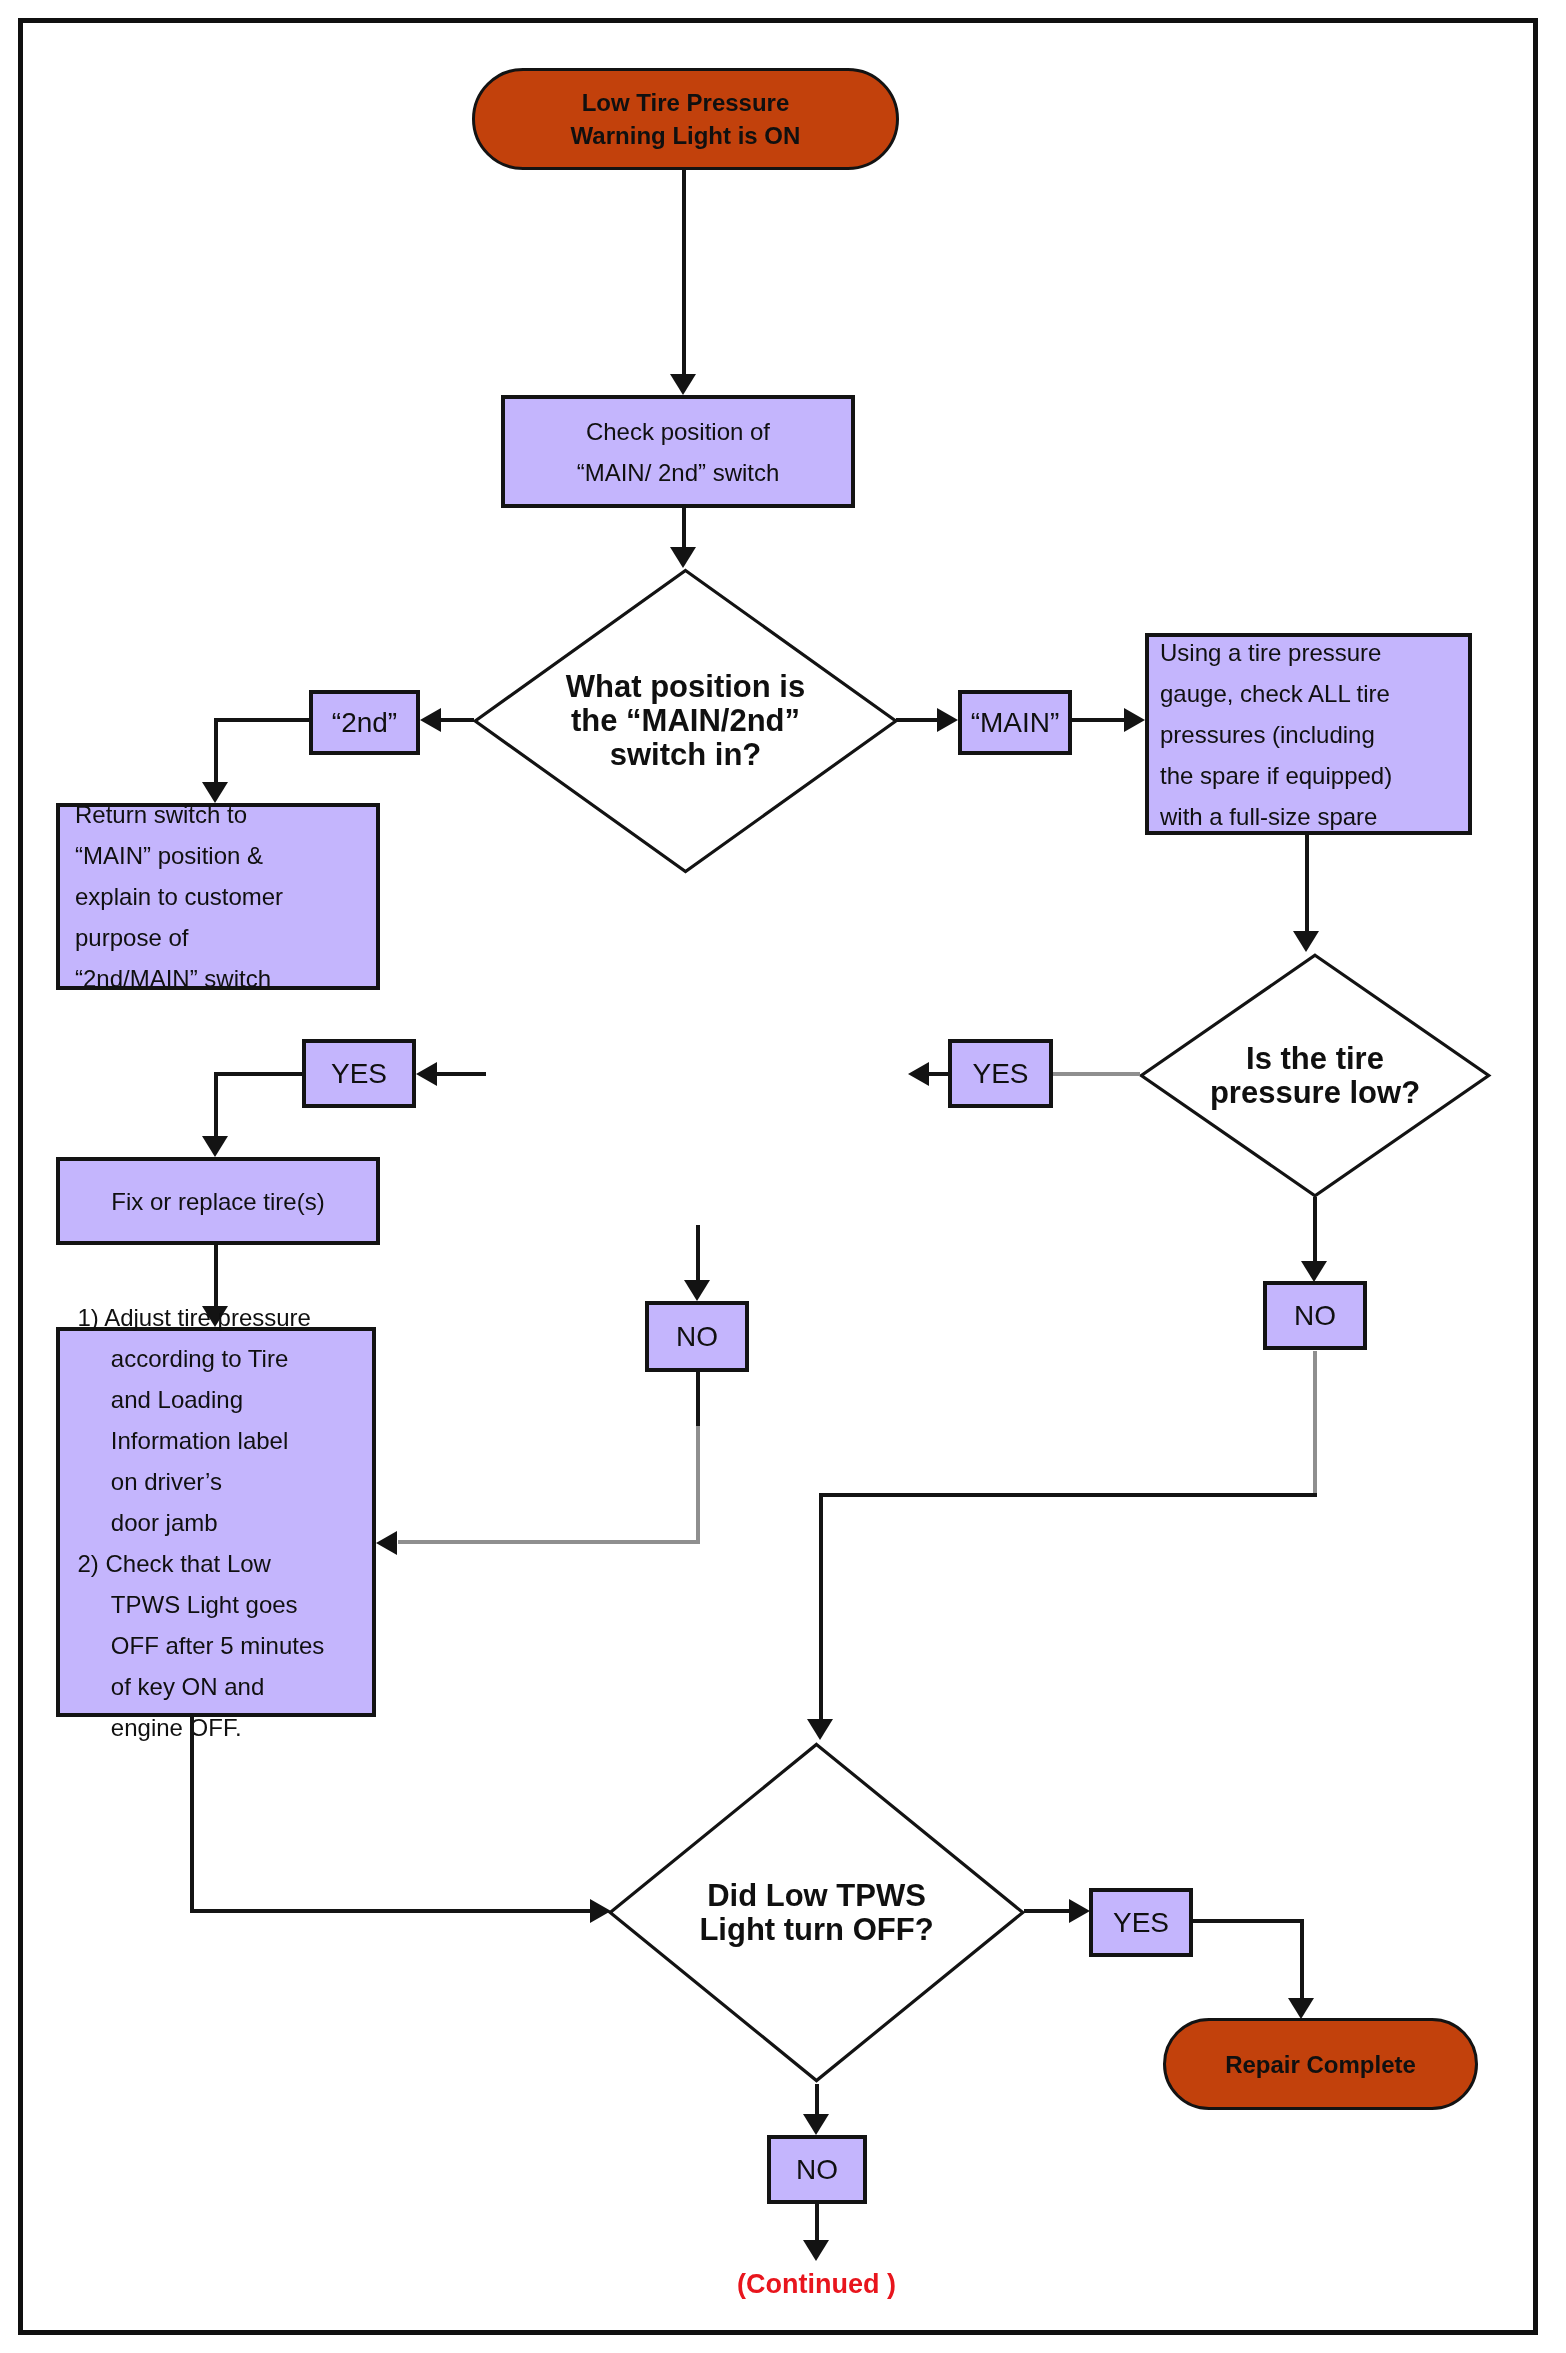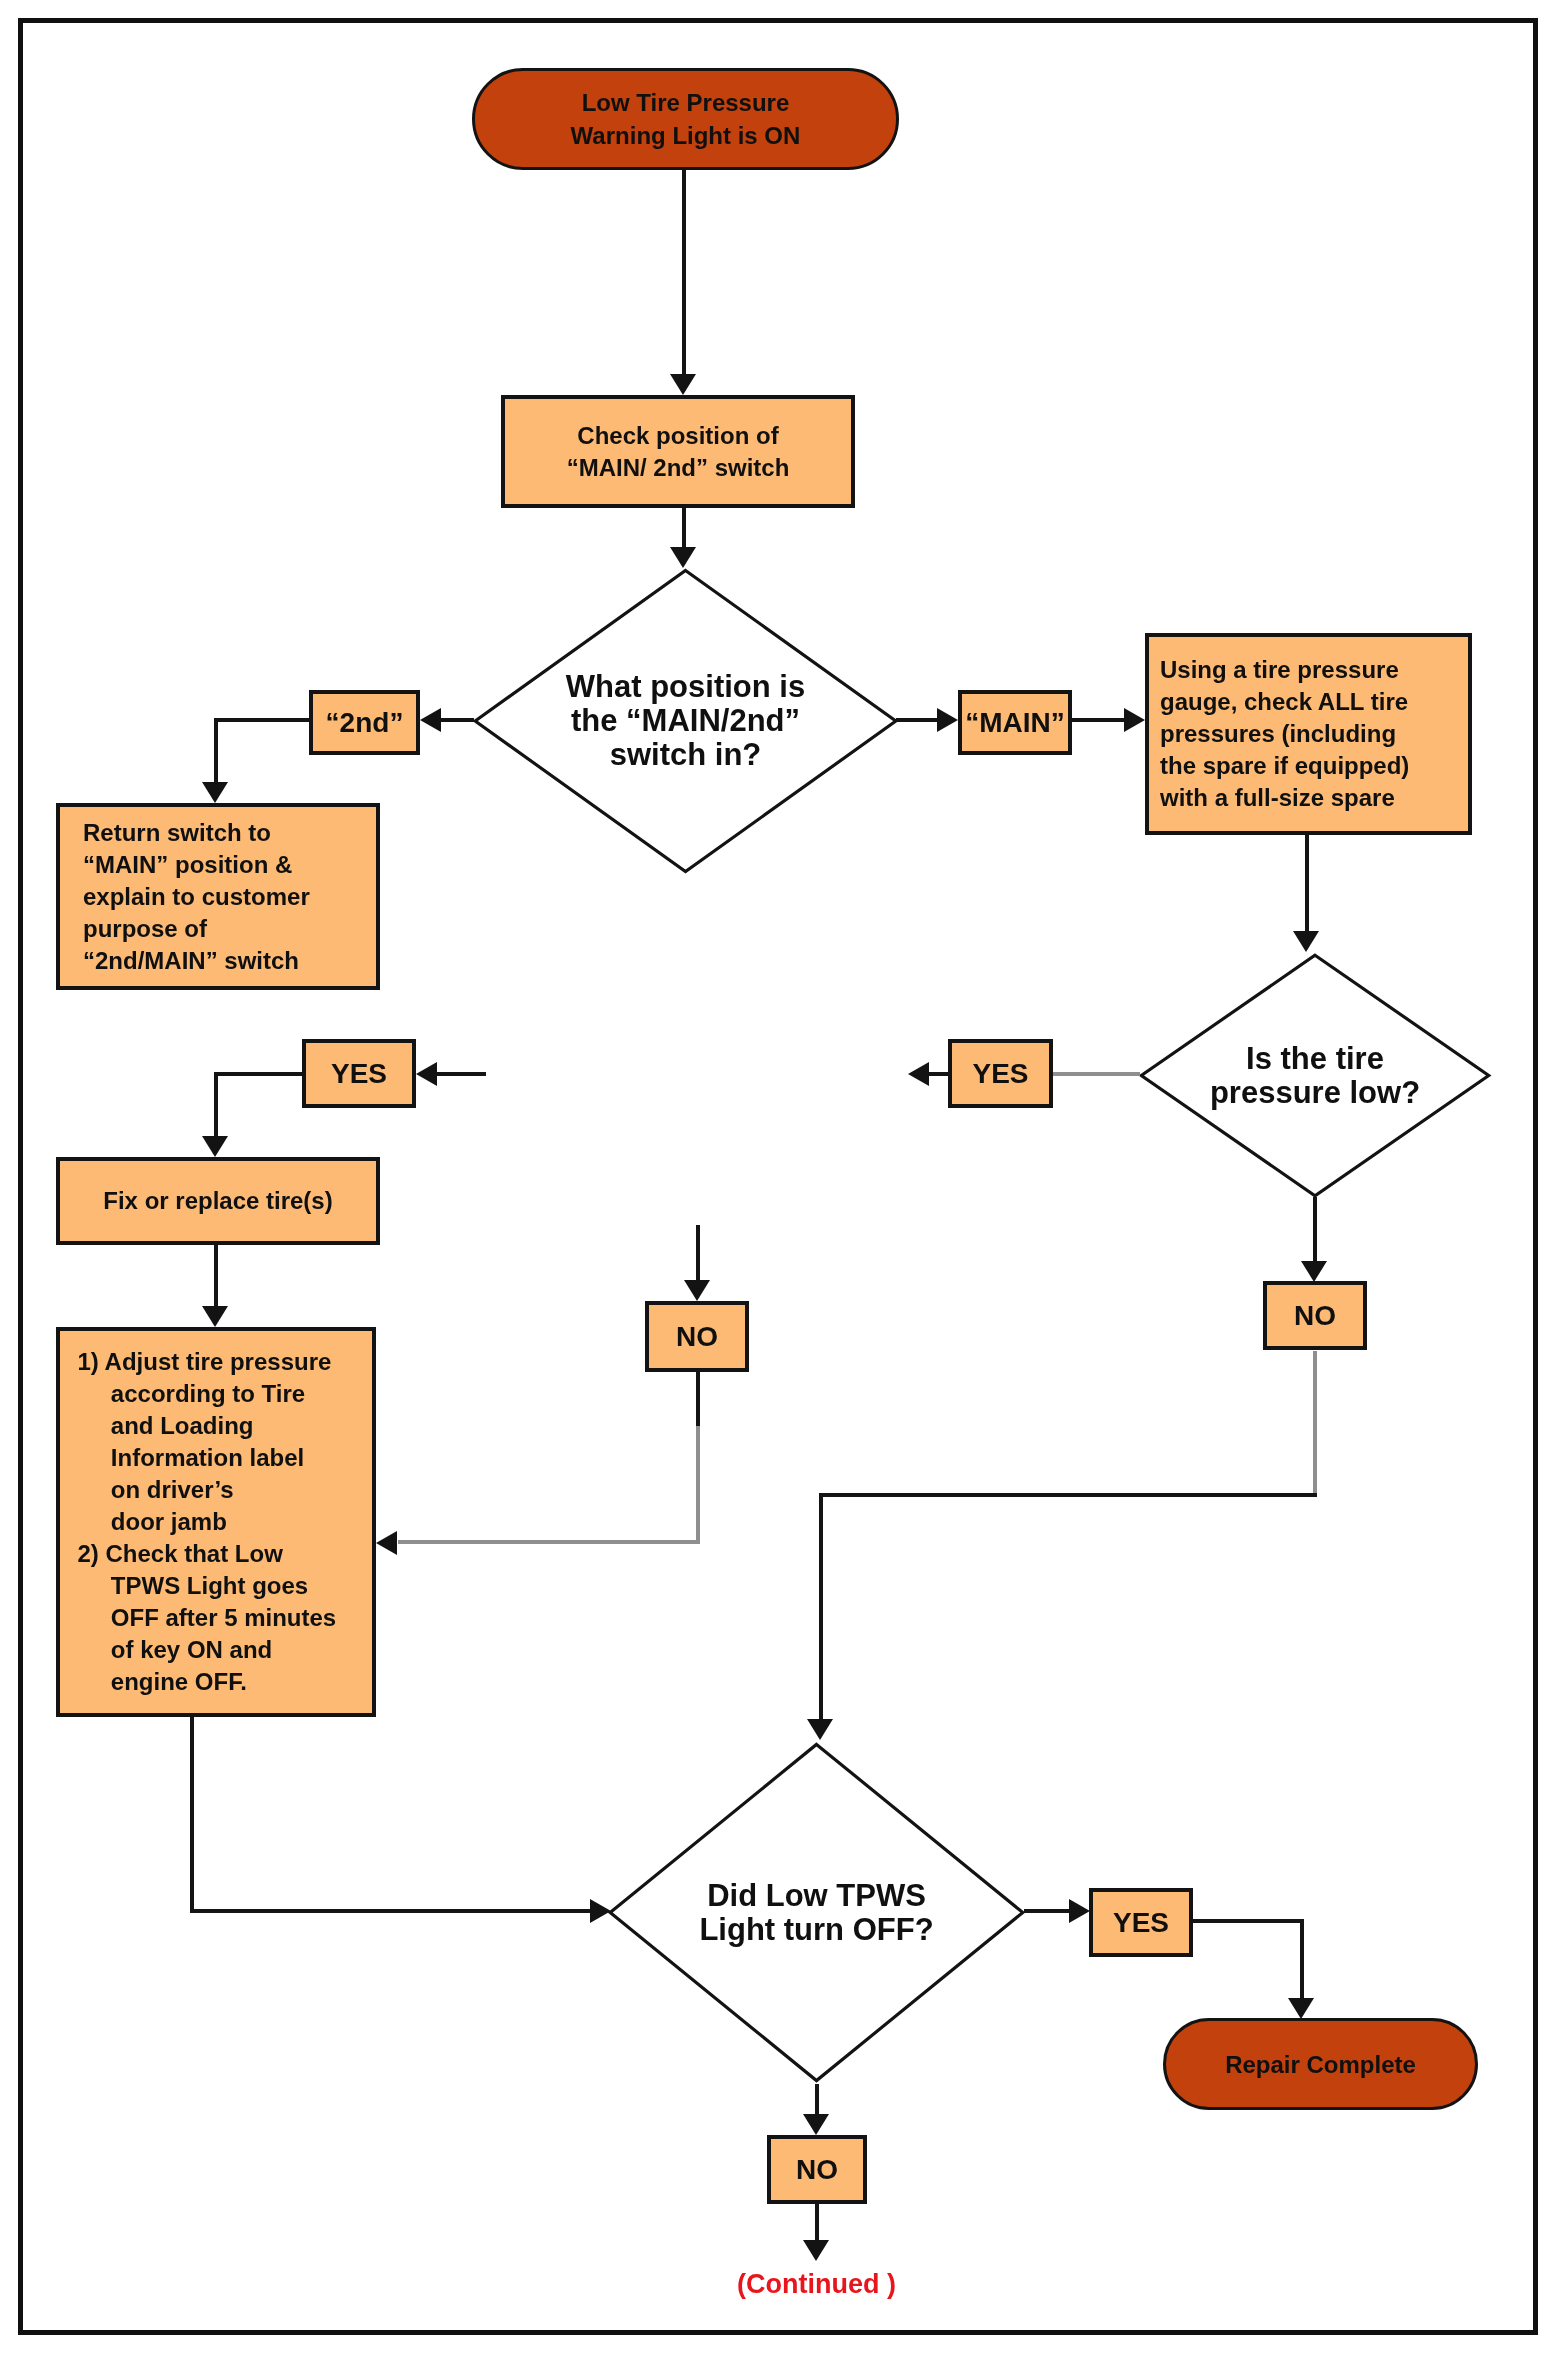--- a/index.html
+++ b/index.html
@@ -1,22 +1,22 @@
 <!DOCTYPE html>
 <html style="font-size:12.7px"><head>
 <meta charset="utf-8">
 <style>
   html,body{margin:0;padding:0;background:#ffffff;}
   #canvas{position:relative;width:1567px;height:2354px;background:#ffffff;
           font-family:"Liberation Sans",sans-serif;color:#101010;overflow:hidden;}
   .pgborder{position:absolute;left:17.5px;top:17.5px;width:1520px;height:2317px;
             border:5.6px solid #101010;box-sizing:border-box;}
-  .bx{position:absolute;background:#fdba74;border:4.8px solid #131313;box-sizing:border-box;
+  .bx{position:absolute;background:#c4b5fd;border:4.8px solid #131313;box-sizing:border-box;
       display:flex;align-items:center;justify-content:center;text-align:center;
-      font-weight:bold;font-size:24px;line-height:32px;white-space:pre-wrap;}
+      font-weight:normal;font-size:24px;line-height:41px;white-space:pre-wrap;}
   .bx.leftal{justify-content:flex-start;text-align:left;}
   .bx.sm{font-size:28px;}
   .ov{position:absolute;background:#c2410c;border:3.2px solid #131313;border-radius:796px;
       box-sizing:border-box;display:flex;align-items:center;justify-content:center;
       text-align:center;font-weight:bold;font-size:24px;line-height:33px;white-space:pre-wrap;}
   .dm{position:absolute;}
   .dm svg{position:absolute;left:0;top:0;}
   .dm .dlbl{position:absolute;left:0;top:0;right:0;bottom:0;display:flex;align-items:center;
       justify-content:center;text-align:center;font-weight:bold;font-size:31px;
       line-height:34px;white-space:pre-wrap;}
@@ -55,21 +55,21 @@
 switch in?</div>
   </div>
 
   <div class="ln" style="left:441px;top:718px;width:33px;height:4px;"></div>
   <div class="ah ah-l" style="left:420px;top:708px;"></div>
   <div class="bx sm" style="left:309px;top:690px;width:111px;height:65px;">“2nd”</div>
 
   <div class="ln" style="left:215px;top:718px;width:94px;height:4px;"></div>
   <div class="ln" style="left:214px;top:718px;width:4px;height:66px;"></div>
   <div class="ah ah-d" style="left:202px;top:782px;"></div>
-  <div class="bx leftal" style="left:56px;top:803px;width:324px;height:187px;padding-left:23px;">Return switch to
+  <div class="bx leftal" style="left:56px;top:803px;width:324px;height:187px;padding-left:15px;">Return switch to
 “MAIN” position &amp;
 explain to customer
 purpose of
 “2nd/MAIN” switch</div>
 
   <div class="ln" style="left:896px;top:718px;width:41px;height:4px;"></div>
   <div class="ah ah-r" style="left:937px;top:708px;"></div>
   <div class="bx sm" style="left:958px;top:690px;width:114px;height:65px;">“MAIN”</div>
   <div class="ln" style="left:1072px;top:718px;width:53px;height:4px;"></div>
   <div class="ah ah-r" style="left:1124px;top:708px;"></div>

